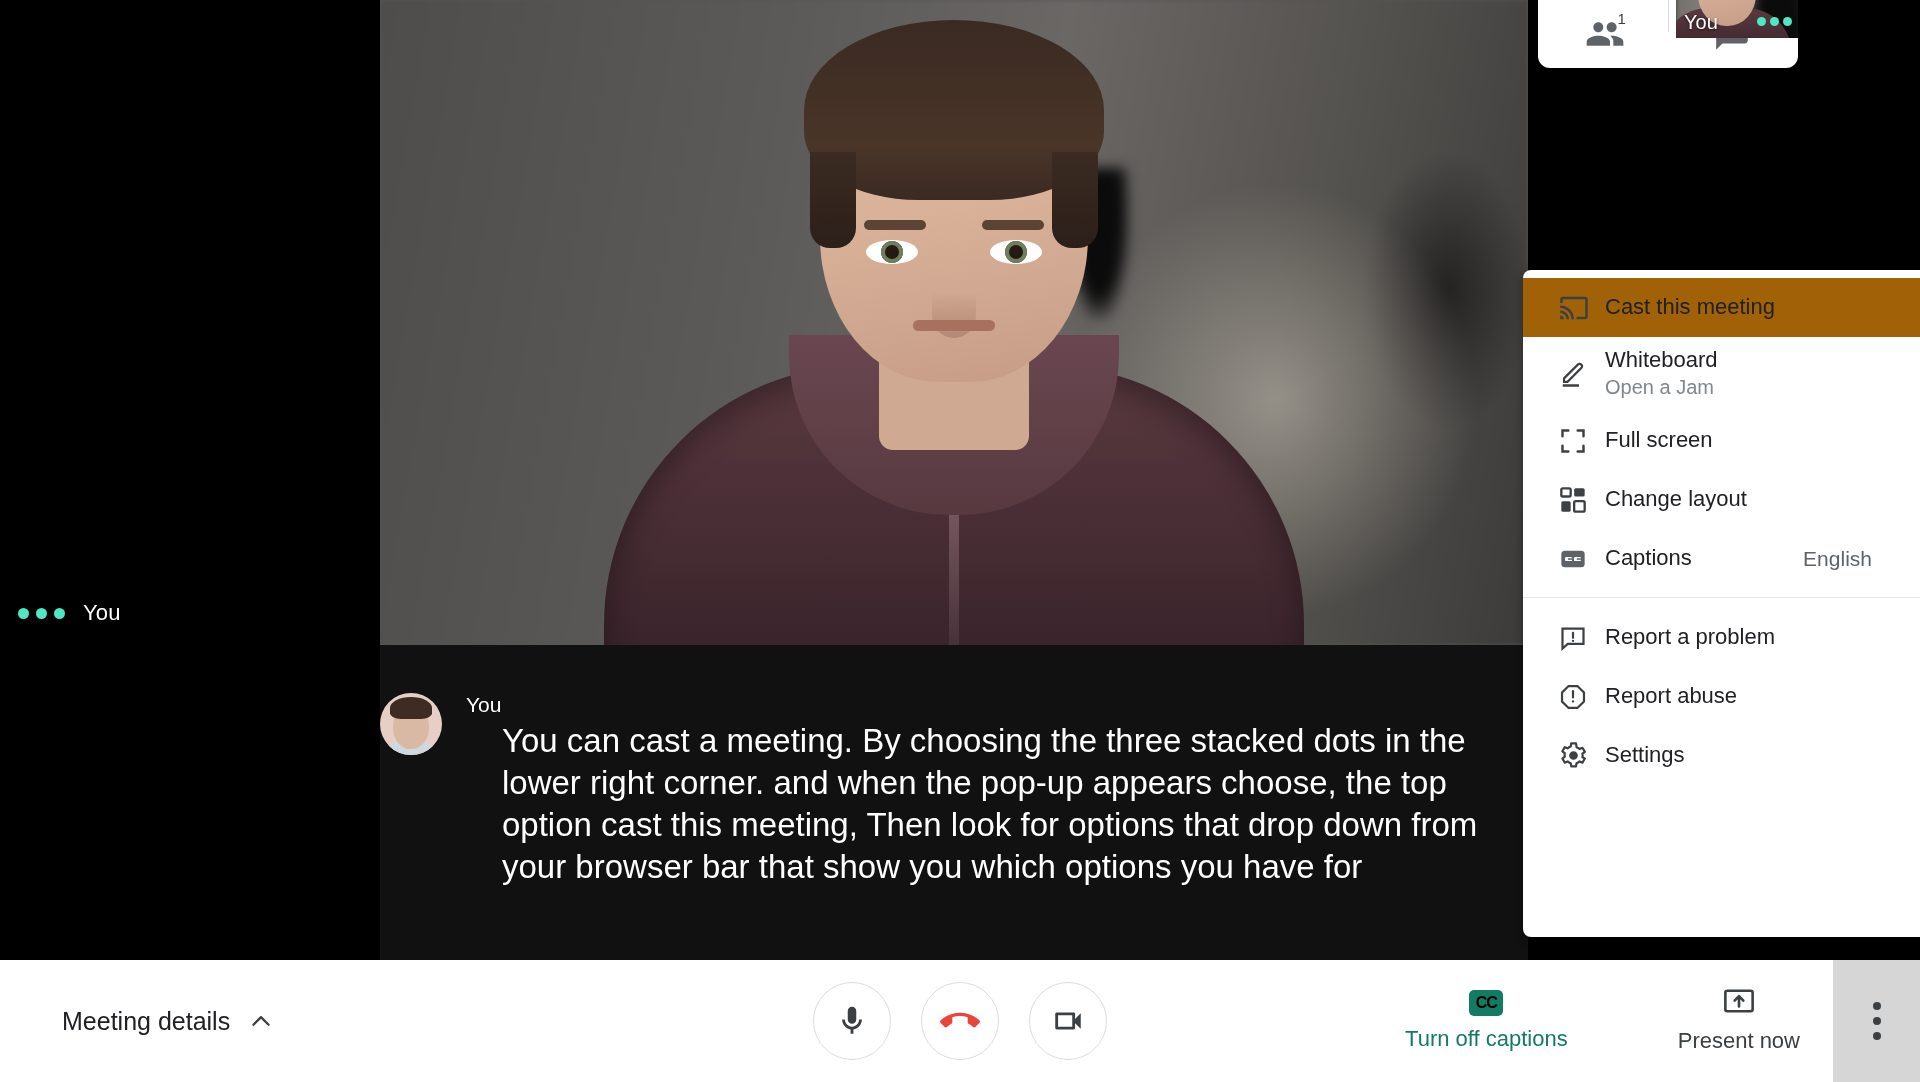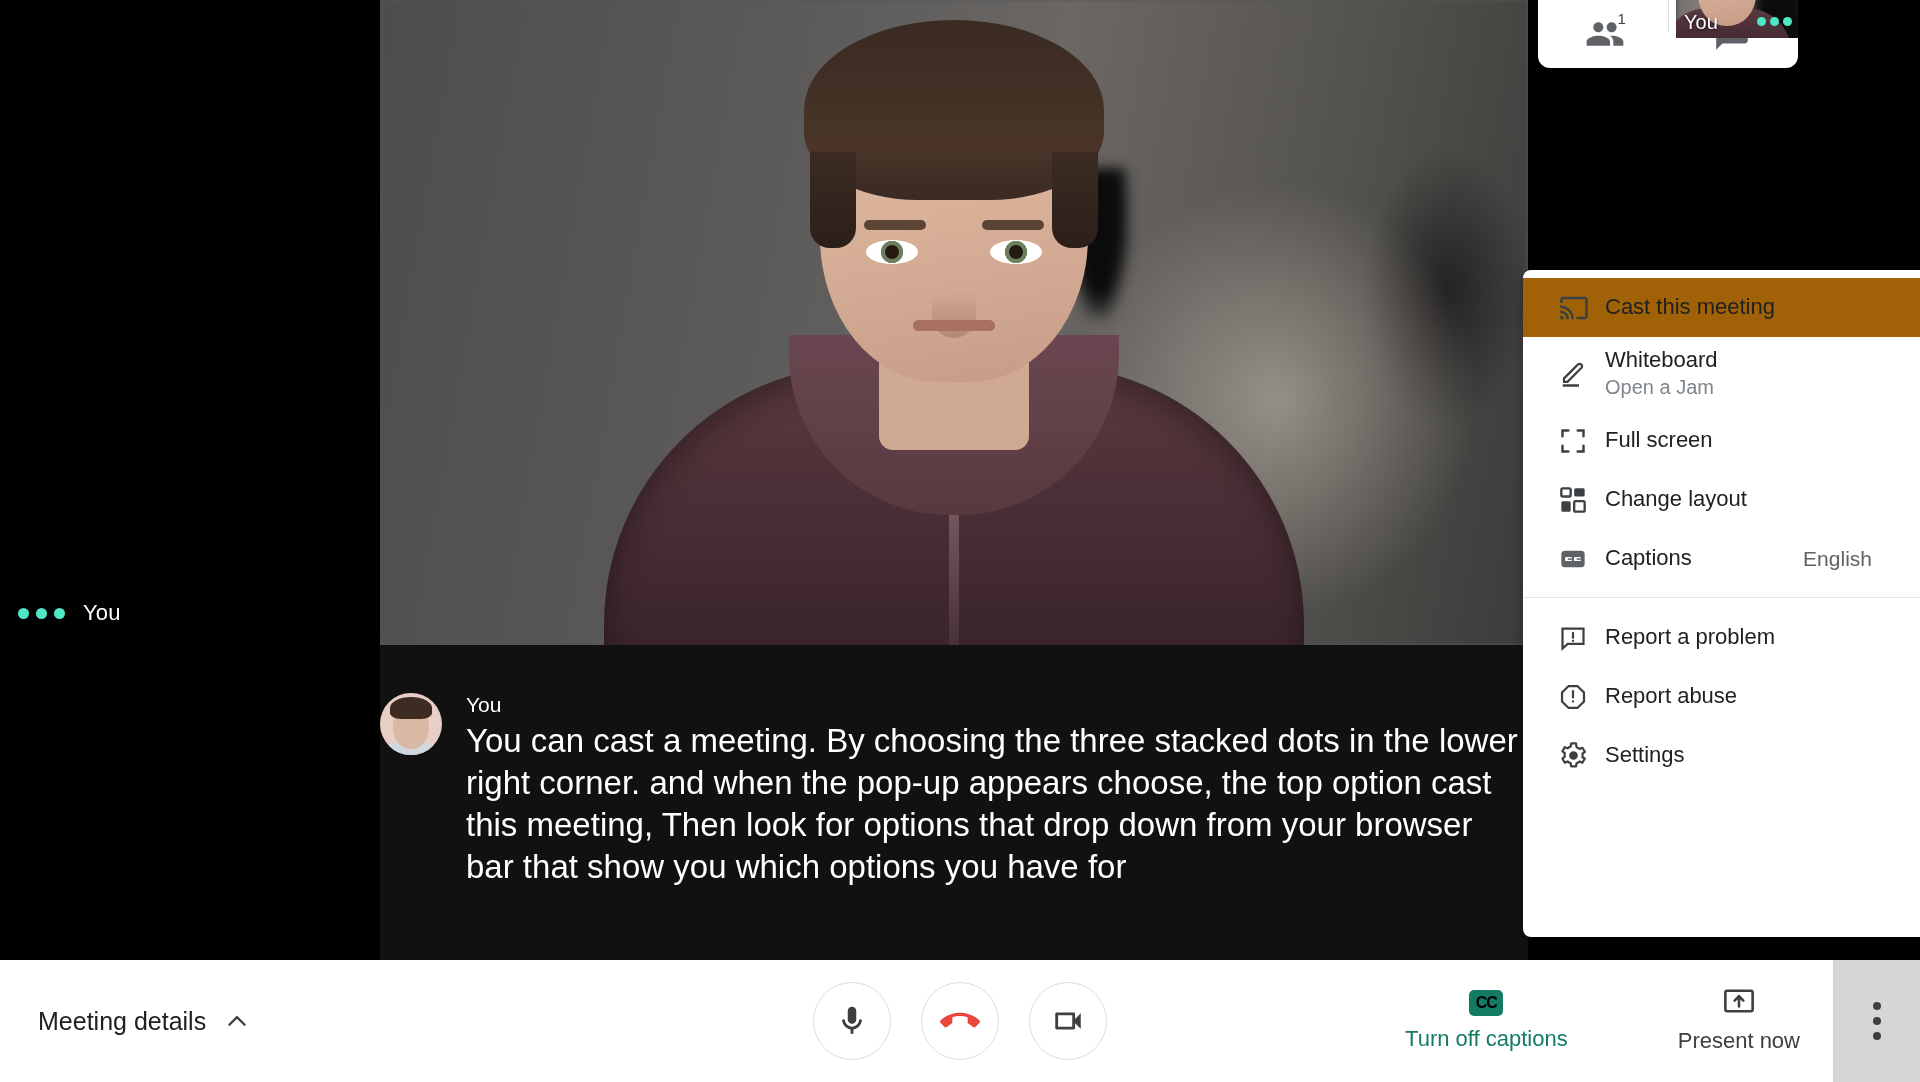--- a/index.html
+++ b/index.html
@@ -144,32 +144,32 @@
     background: #e8cfc6; position: relative;
   }
   .cap-avatar .a-head { position:absolute; left:50%; top:12px; transform:translateX(-50%);
       width:36px; height:44px; border-radius:48%; background:#d9b8a4; }
   .cap-avatar .a-hair { position:absolute; left:50%; top:4px; transform:translateX(-50%);
       width:42px; height:22px; border-radius:50% 50% 26% 26%; background:#3e2c22; }
   .cap-avatar .a-body { position:absolute; left:50%; bottom:-6px; transform:translateX(-50%);
       width:54px; height:22px; border-radius:26px 26px 0 0; background:#cfd8de; }
   .cap-body { flex: 1; }
   .cap-name { font-size: 21px; font-weight: 400; color: #fff; line-height: 1.1; margin-bottom: 4px; }
-  .cap-text { font-size: 33px; line-height: 1.27; color: #fff; font-weight: 400; }
+  .cap-text { font-size: 33px; line-height: 1.27; color: #fff; font-weight: 400; margin-left: 36px; }
 
   
   .bottombar {
     position: absolute; left: 0; bottom: 0; width: 1920px; height: 122px;
     background: #fff; display: flex; align-items: center;
   }
   .meeting-details {
     position: absolute; left: 38px; top: 50%; transform: translateY(-50%);
     display: flex; align-items: center; gap: 18px; cursor: pointer;
   }
-  .meeting-details .md-label { font-size: 25px; color: #202124; }
+  .meeting-details .md-label { font-size: 25px; color: #202124; margin-left: 24px; }
   .center-controls {
     position: absolute; left: 50%; top: 50%; transform: translate(-50%,-50%);
     display: flex; align-items: center; gap: 30px;
   }
   .round-btn {
     width: 78px; height: 78px; border-radius: 50%; border: 1px solid #dadce0;
     background: #fff; display: flex; align-items: center; justify-content: center; cursor: pointer;
   }
   .right-controls {
     position: absolute; right: 120px; top: 50%; transform: translateY(-50%);

